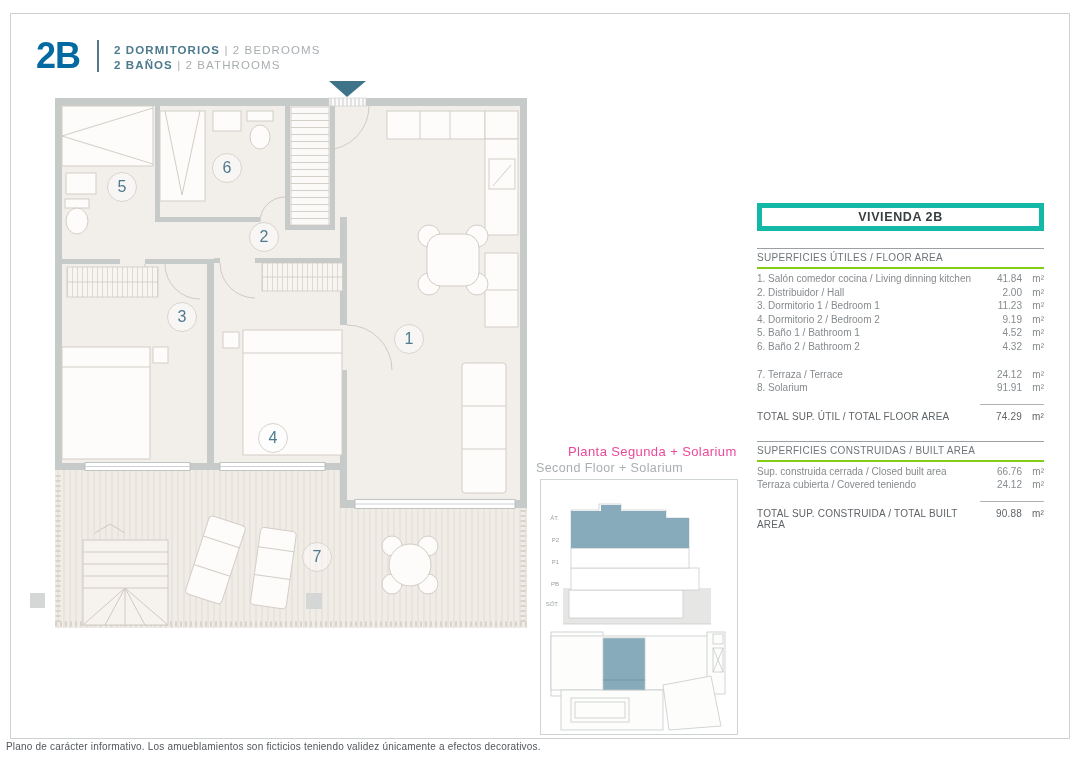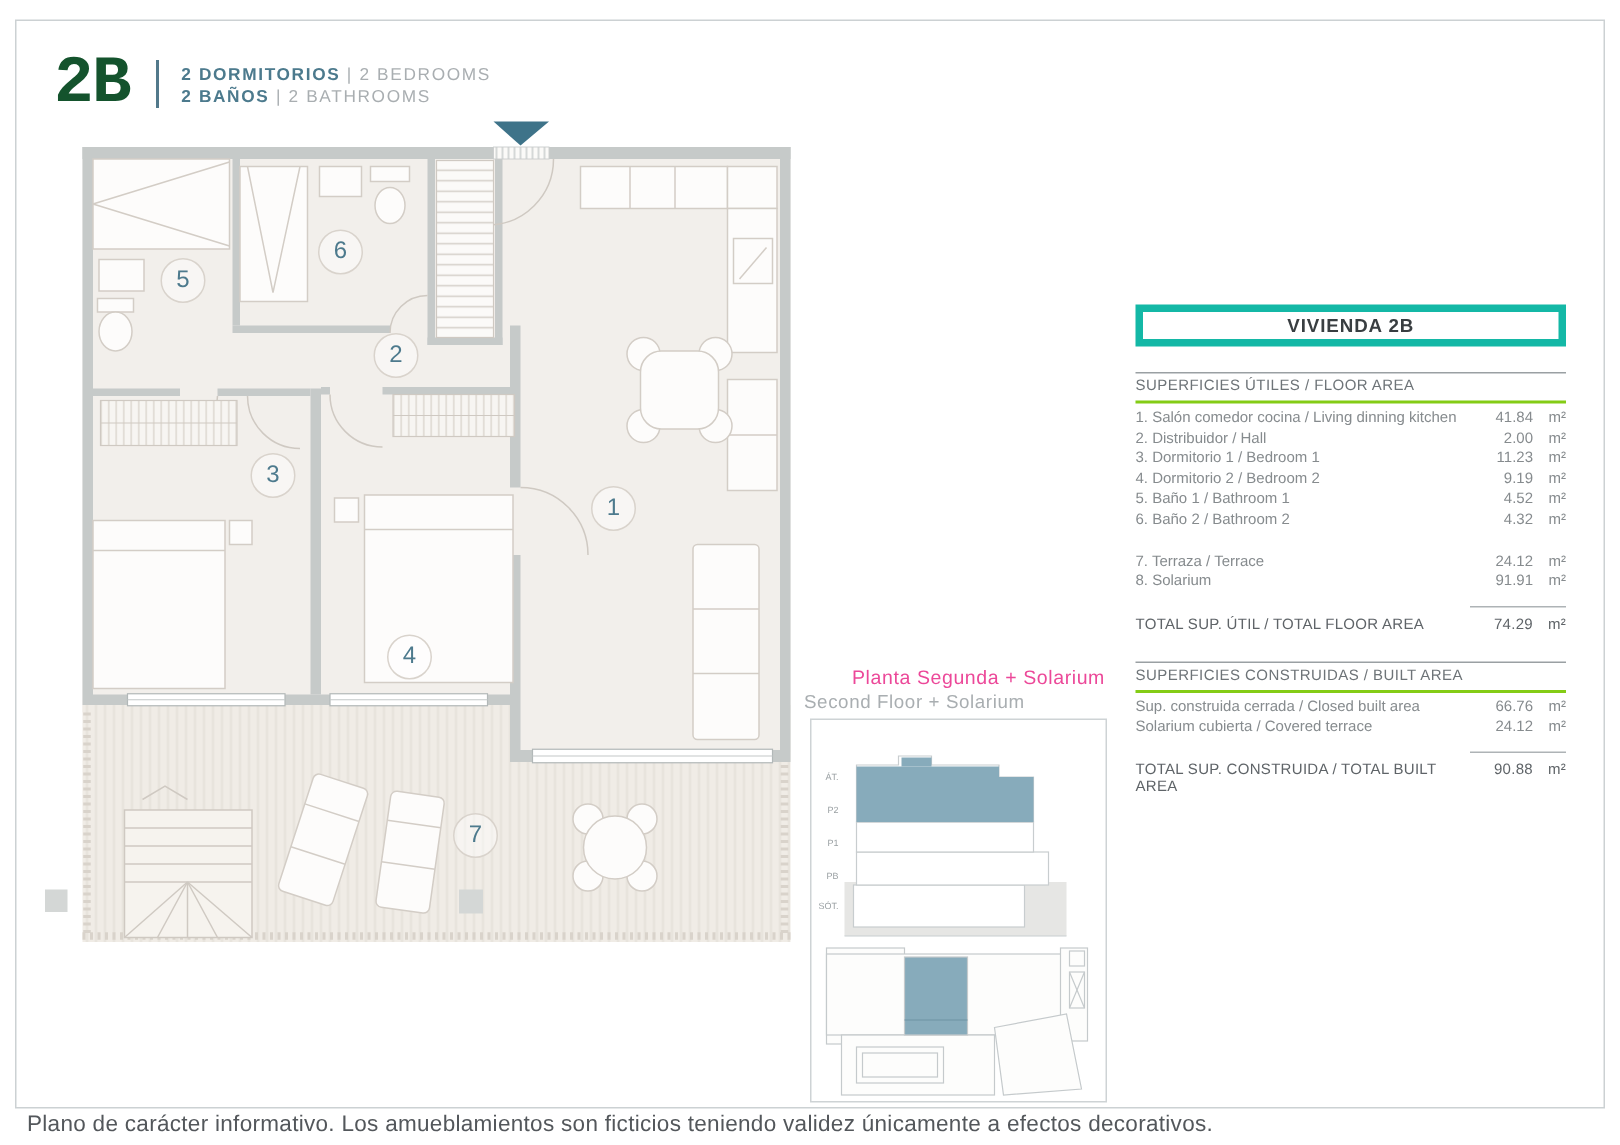--- a/index.html
+++ b/index.html
@@ -4,21 +4,21 @@
 <style>
   * { margin:0; padding:0; box-sizing:border-box; }
   html,body { width:1080px; height:763px; background:#ffffff;
     font-family:"Liberation Sans", sans-serif; color:#7e8487; overflow:hidden; }
   .page { position:relative; width:1080px; height:763px; background:#fff; }
   .frame { position:absolute; left:10px; top:13px; width:1060px; height:726px;
     border:1px solid #ccd1d3; }
 
   
   .header { position:absolute; left:36px; top:36px; display:flex; align-items:center; }
-  .logo { font-size:44px; font-weight:bold; color:#14532d; letter-spacing:-1px; line-height:40px;font-family:Liberation Mono, monospace; }
+  .logo { font-size:36px; font-weight:bold; color:#0369a1; letter-spacing:-1px; line-height:40px; }
   .logo-divider { width:2px; height:32px; background:#52798b; margin:0 15px 0 17px; }
   .header-sub { display:flex; flex-direction:column; gap:3px; padding-top:2px; }
   .header-line { font-size:11.5px; letter-spacing:1.1px; font-weight:bold; }
   .hl-primary { color:#4c7a8d; }
   .hl-sep, .hl-secondary { color:#a9aeb1; font-weight:normal; }
 
   
   .plan-wrap { position:absolute; left:25px; top:75px; width:505px; height:560px; }
   .plan-wrap svg { position:absolute; left:0; top:0; }
   .room-marker { position:absolute; width:30px; height:30px; border:1px solid #d9d3cc;
@@ -47,21 +47,21 @@
   .row .unit { width:22px; text-align:right; }
   #floor-rows .row:nth-child(7) { margin-top:14px; }
   .total-rule { border-top:1px solid #aeb3b6; width:64px; margin:9px 0 0 auto; }
   .total-row { display:flex; margin-top:6px; color:#5f6468; letter-spacing:.2px; }
   .total-row .lbl { flex:1; }
   .total-row .val { width:44px; text-align:right; }
   .total-row .unit { width:22px; text-align:right; }
   .sec-built { margin-top:19px; }
 
   
-  .disclaimer { position:absolute; left:18px; top:741px; font-size:15px;
+  .disclaimer { position:absolute; left:6px; top:741px; font-size:10px;
     color:#53575b; letter-spacing:.2px; }
 </style>
 </head>
 <body>
 
 <div class="page">
   <div class="frame"></div>
 
   <div class="header">
     <div class="logo">2B</div>
@@ -366,21 +366,21 @@
 
     <div class="sec sec-built">
       <div class="sec-head">SUPERFICIES CONSTRUIDAS / BUILT AREA</div>
       <div class="rows" id="built-rows">
           <div class="row">
             <span class="lbl">Sup. construida cerrada / Closed built area</span>
             <span class="val">66.76</span>
             <span class="unit">m²</span>
           </div>
           <div class="row">
-            <span class="lbl">Solarium cubierta / Covered terrace</span>
+            <span class="lbl">Terraza cubierta / Covered teniendo</span>
             <span class="val">24.12</span>
             <span class="unit">m²</span>
           </div>
         </div>
       <div class="total-rule"></div>
       <div class="total-row">
         <span class="lbl">TOTAL SUP. CONSTRUIDA /  TOTAL BUILT AREA</span>
         <span class="val">90.88</span>
         <span class="unit">m²</span>
       </div>

